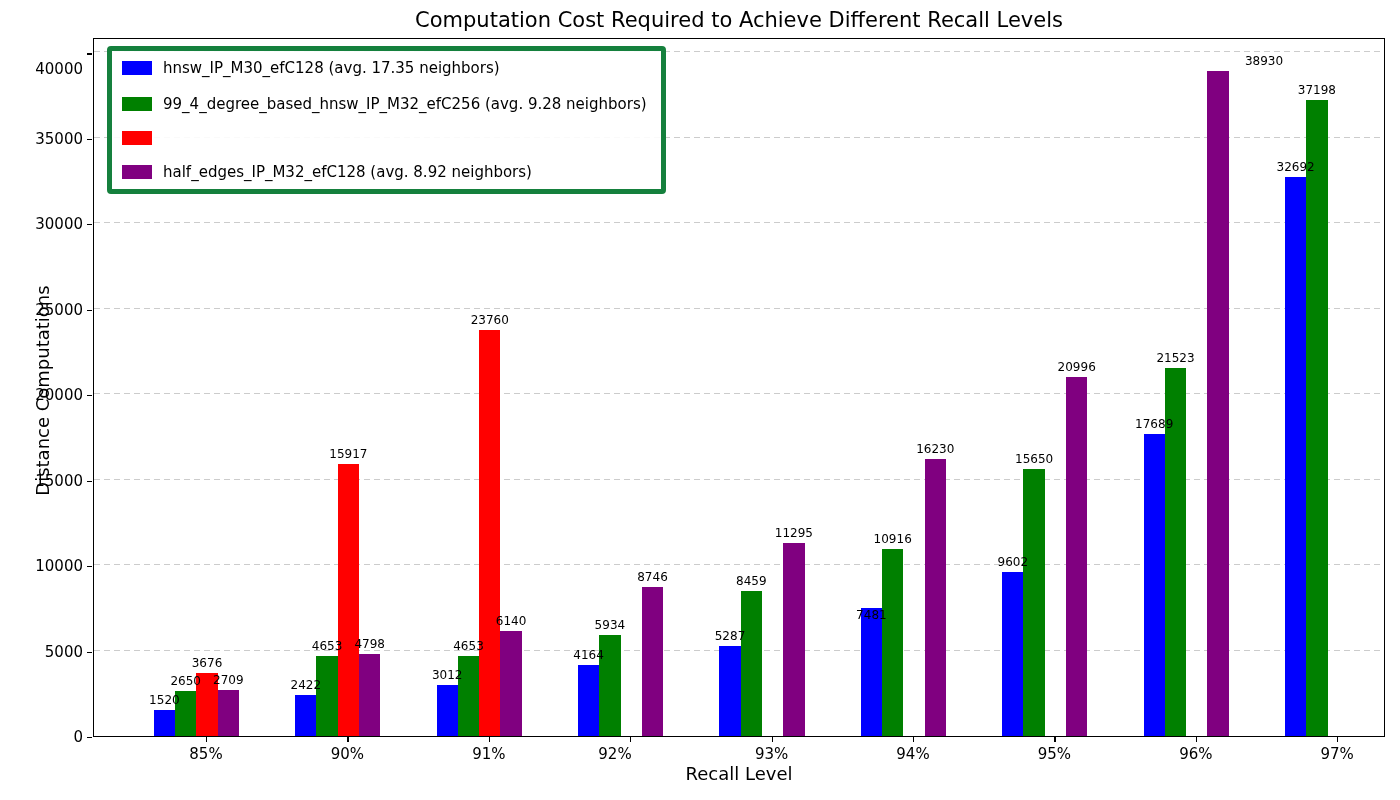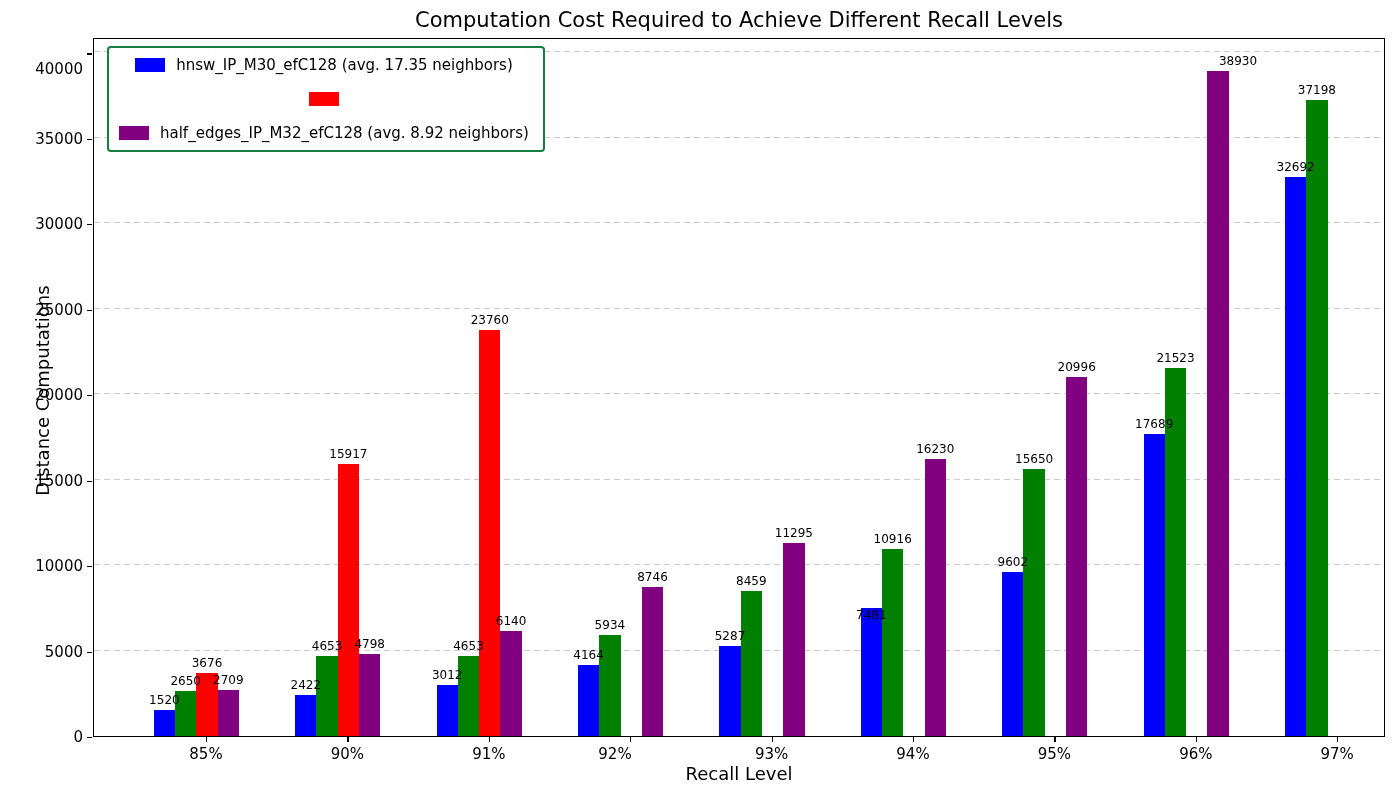--- a/index.html
+++ b/index.html
@@ -38,22 +38,22 @@
   .ylabel{
     position:absolute;left:-88px;top:380px;width:260px;text-align:center;
     font-size:18px;transform:rotate(-90deg);transform-origin:center;
   }
   .xlabel{
     position:absolute;left:93px;width:1292px;top:763px;text-align:center;
     font-size:18px;
   }
   .legend{
     position:absolute;left:107px;top:46px;z-index:5;
-    background:rgba(255,255,255,0.9);border:2px solid #15803d;border-radius:4px;
-    padding:8px 14px 8px 10px;display:flex;flex-direction:column;gap:18px;align-items:center;
+    background:rgba(255,255,255,0.9);border:5px solid #15803d;border-radius:4px;
+    padding:8px 14px 8px 10px;display:flex;flex-direction:column;gap:18px;
   }
   .legend-row{display:flex;align-items:center;gap:11px;}
   .legend-swatch{width:30px;height:14px;flex:0 0 auto;}
   .legend-text{font-size:15px;white-space:nowrap;}
 </style>
 </head>
 <body>
 
 <div class="canvas">
   <div class="chart-title">Computation Cost Required to Achieve Different Recall Levels</div>
@@ -113,31 +113,35 @@
       <div class="bar-label" style="left: 918.8px; bottom: 167.103px;">9602</div>
       <div class="bar" style="left: 929.45px; width: 21.3px; bottom: 0px; height: 267.466px; background: rgb(0, 128, 0);"></div>
       <div class="bar-label" style="left: 940.1px; bottom: 270.466px;">15650</div>
       <div class="bar" style="left: 972.05px; width: 21.3px; bottom: 0px; height: 358.831px; background: rgb(128, 0, 128);"></div>
       <div class="bar-label" style="left: 982.7px; bottom: 361.831px;">20996</div>
       <div class="bar" style="left: 1049.55px; width: 21.3px; bottom: 0px; height: 302.313px; background: rgb(0, 0, 255);"></div>
       <div class="bar-label" style="left: 1060.2px; bottom: 305.313px;">17689</div>
       <div class="bar" style="left: 1070.85px; width: 21.3px; bottom: 0px; height: 367.838px; background: rgb(0, 128, 0);"></div>
       <div class="bar-label" style="left: 1081.5px; bottom: 370.838px;">21523</div>
       <div class="bar" style="left: 1113.45px; width: 21.3px; bottom: 0px; height: 665.332px; background: rgb(128, 0, 128);"></div>
-      <div class="bar-label" style="left: 1144px; bottom: 668.332px;">38930</div>
+      <div class="bar-label" style="left: 1170px; bottom: 668.332px;">38930</div>
       <div class="bar" style="left: 1190.95px; width: 21.3px; bottom: 0px; height: 558.721px; background: rgb(0, 0, 255);"></div>
       <div class="bar-label" style="left: 1201.6px; bottom: 561.721px;">32692</div>
       <div class="bar" style="left: 1212.25px; width: 21.3px; bottom: 0px; height: 635.731px; background: rgb(0, 128, 0);"></div>
       <div class="bar-label" style="left: 1222.9px; bottom: 638.731px;">37198</div>
     </div>
   <div class="xlabel">Recall Level</div>
   <div class="legend" id="legend">
       <div class="legend-row">
         <span class="legend-swatch" style="background: rgb(0, 0, 255);"></span>
         <span class="legend-text">hnsw_IP_M30_efC128 (avg. 17.35 neighbors)</span>
+      </div>
+      <div class="legend-row">
+        <span class="legend-swatch" style="background: rgb(0, 128, 0);"></span>
+        <span class="legend-text">99_4_degree_based_hnsw_IP_M32_efC256 (avg. 9.28 neighbors)</span>
       </div>
       <div class="legend-row">
         <span class="legend-swatch" style="background: rgb(255, 0, 0);"></span>
       </div>
       <div class="legend-row">
         <span class="legend-swatch" style="background: rgb(128, 0, 128);"></span>
         <span class="legend-text">half_edges_IP_M32_efC128 (avg. 8.92 neighbors)</span>
       </div>
     </div>
 <div class="ytick-mark" style="left: 87px; top: 737px;"></div>

